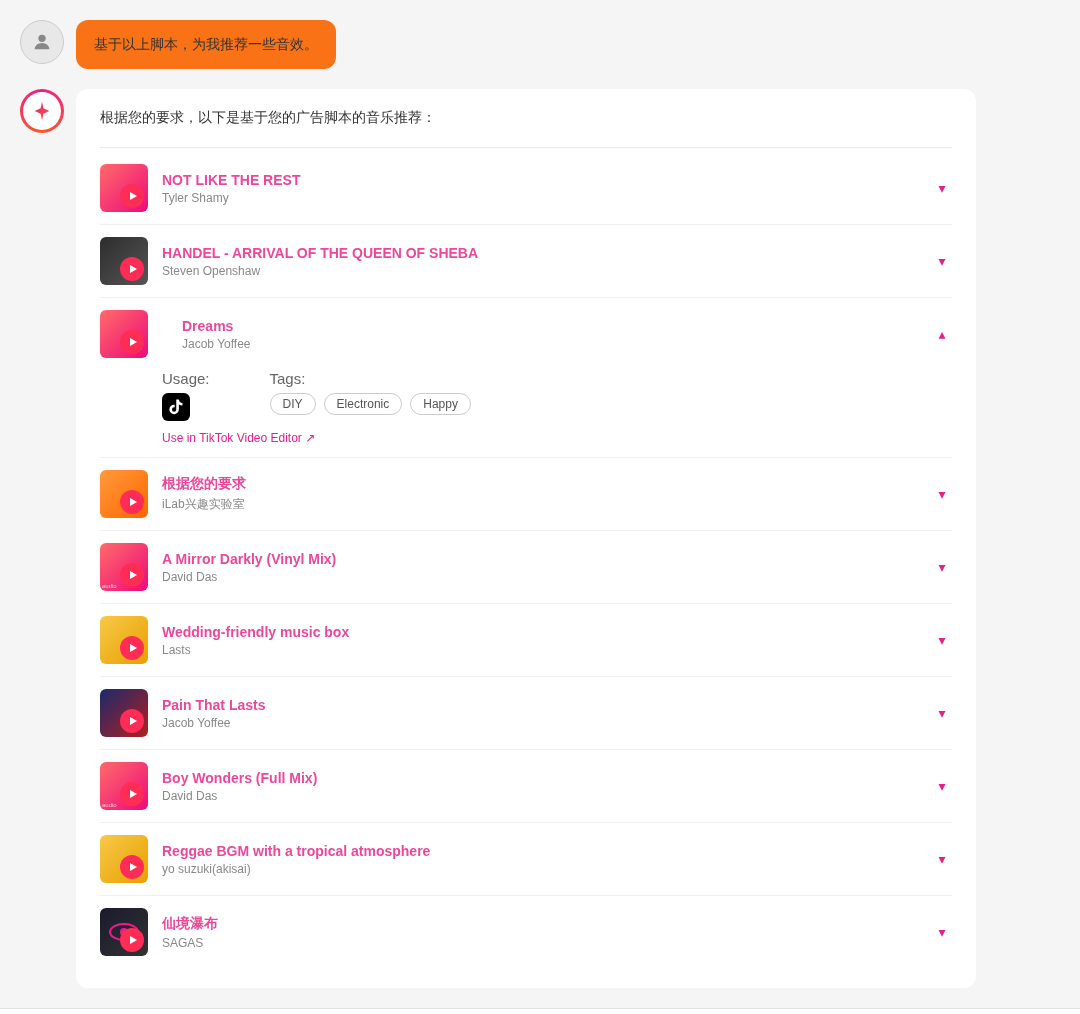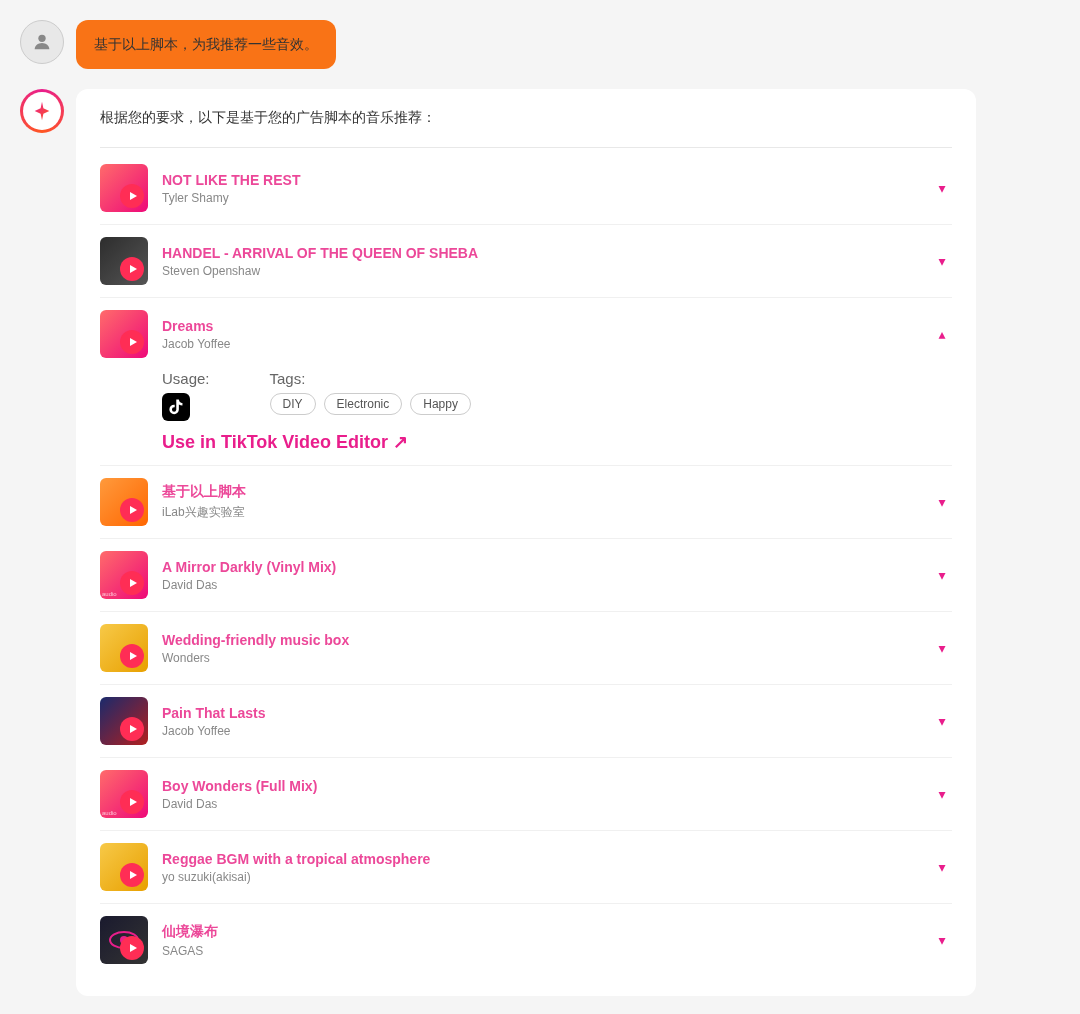--- a/index.html
+++ b/index.html
@@ -236,22 +236,22 @@
     .tag {
       border: 1px solid #ccc;
       border-radius: 14px;
       padding: 3px 12px;
       font-size: 12px;
       color: #555;
     }
 
     .use-in-editor-link {
       color: #e91e8c;
-      font-size: 18px;
-      font-weight: 700;
+      font-size: 12px;
+      font-weight: 400;
       display: flex;
       align-items: center;
       gap: 4px;
       cursor: pointer;
       margin-top: 4px;
     }
 
     .bottom-bar {
       position: sticky;
       bottom: 0;
@@ -355,21 +355,21 @@
             </div>
           </div>
           <div class="track-info">
             <div class="track-title">HANDEL - ARRIVAL OF THE QUEEN OF SHEBA</div>
             <div class="track-artist">Steven Openshaw</div>
           </div>
           <div class="chevron">▾</div>
         </div>
 
         <div>
-          <div class="track-item" style="border-bottom: none;">
+          <div class="track-item" style="border-bottom: none; gap: 20px;">
             <div class="track-thumbnail thumb-bg-pink">
               <div class="play-btn-overlay">
                 <div class="play-triangle"></div>
               </div>
             </div>
             <div class="track-info">
               <div class="track-title">Dreams</div>
               <div class="track-artist">Jacob Yoffee</div>
             </div>
             <div class="chevron">▴</div>
@@ -401,21 +401,21 @@
           </div>
         </div>
 
         <div class="track-item">
           <div class="track-thumbnail thumb-bg-orange">
             <div class="play-btn-overlay">
               <div class="play-triangle"></div>
             </div>
           </div>
           <div class="track-info">
-            <div class="track-title">基于以上脚本</div>
+            <div class="track-title">根据您的要求</div>
             <div class="track-artist">iLab兴趣实验室</div>
           </div>
           <div class="chevron">▾</div>
         </div>
 
         <div class="track-item">
           <div class="track-thumbnail thumb-bg-pink">
             <span class="thumb-audiomack">audio</span>
             <div class="play-btn-overlay">
               <div class="play-triangle"></div>
@@ -429,21 +429,21 @@
         </div>
 
         <div class="track-item">
           <div class="track-thumbnail thumb-bg-gold">
             <div class="play-btn-overlay">
               <div class="play-triangle"></div>
             </div>
           </div>
           <div class="track-info">
             <div class="track-title">Wedding-friendly music box</div>
-            <div class="track-artist">Wonders</div>
+            <div class="track-artist">Lasts</div>
           </div>
           <div class="chevron">▾</div>
         </div>
 
         <div class="track-item">
           <div class="track-thumbnail thumb-bg-navy">
             <div class="play-btn-overlay">
               <div class="play-triangle"></div>
             </div>
           </div>

